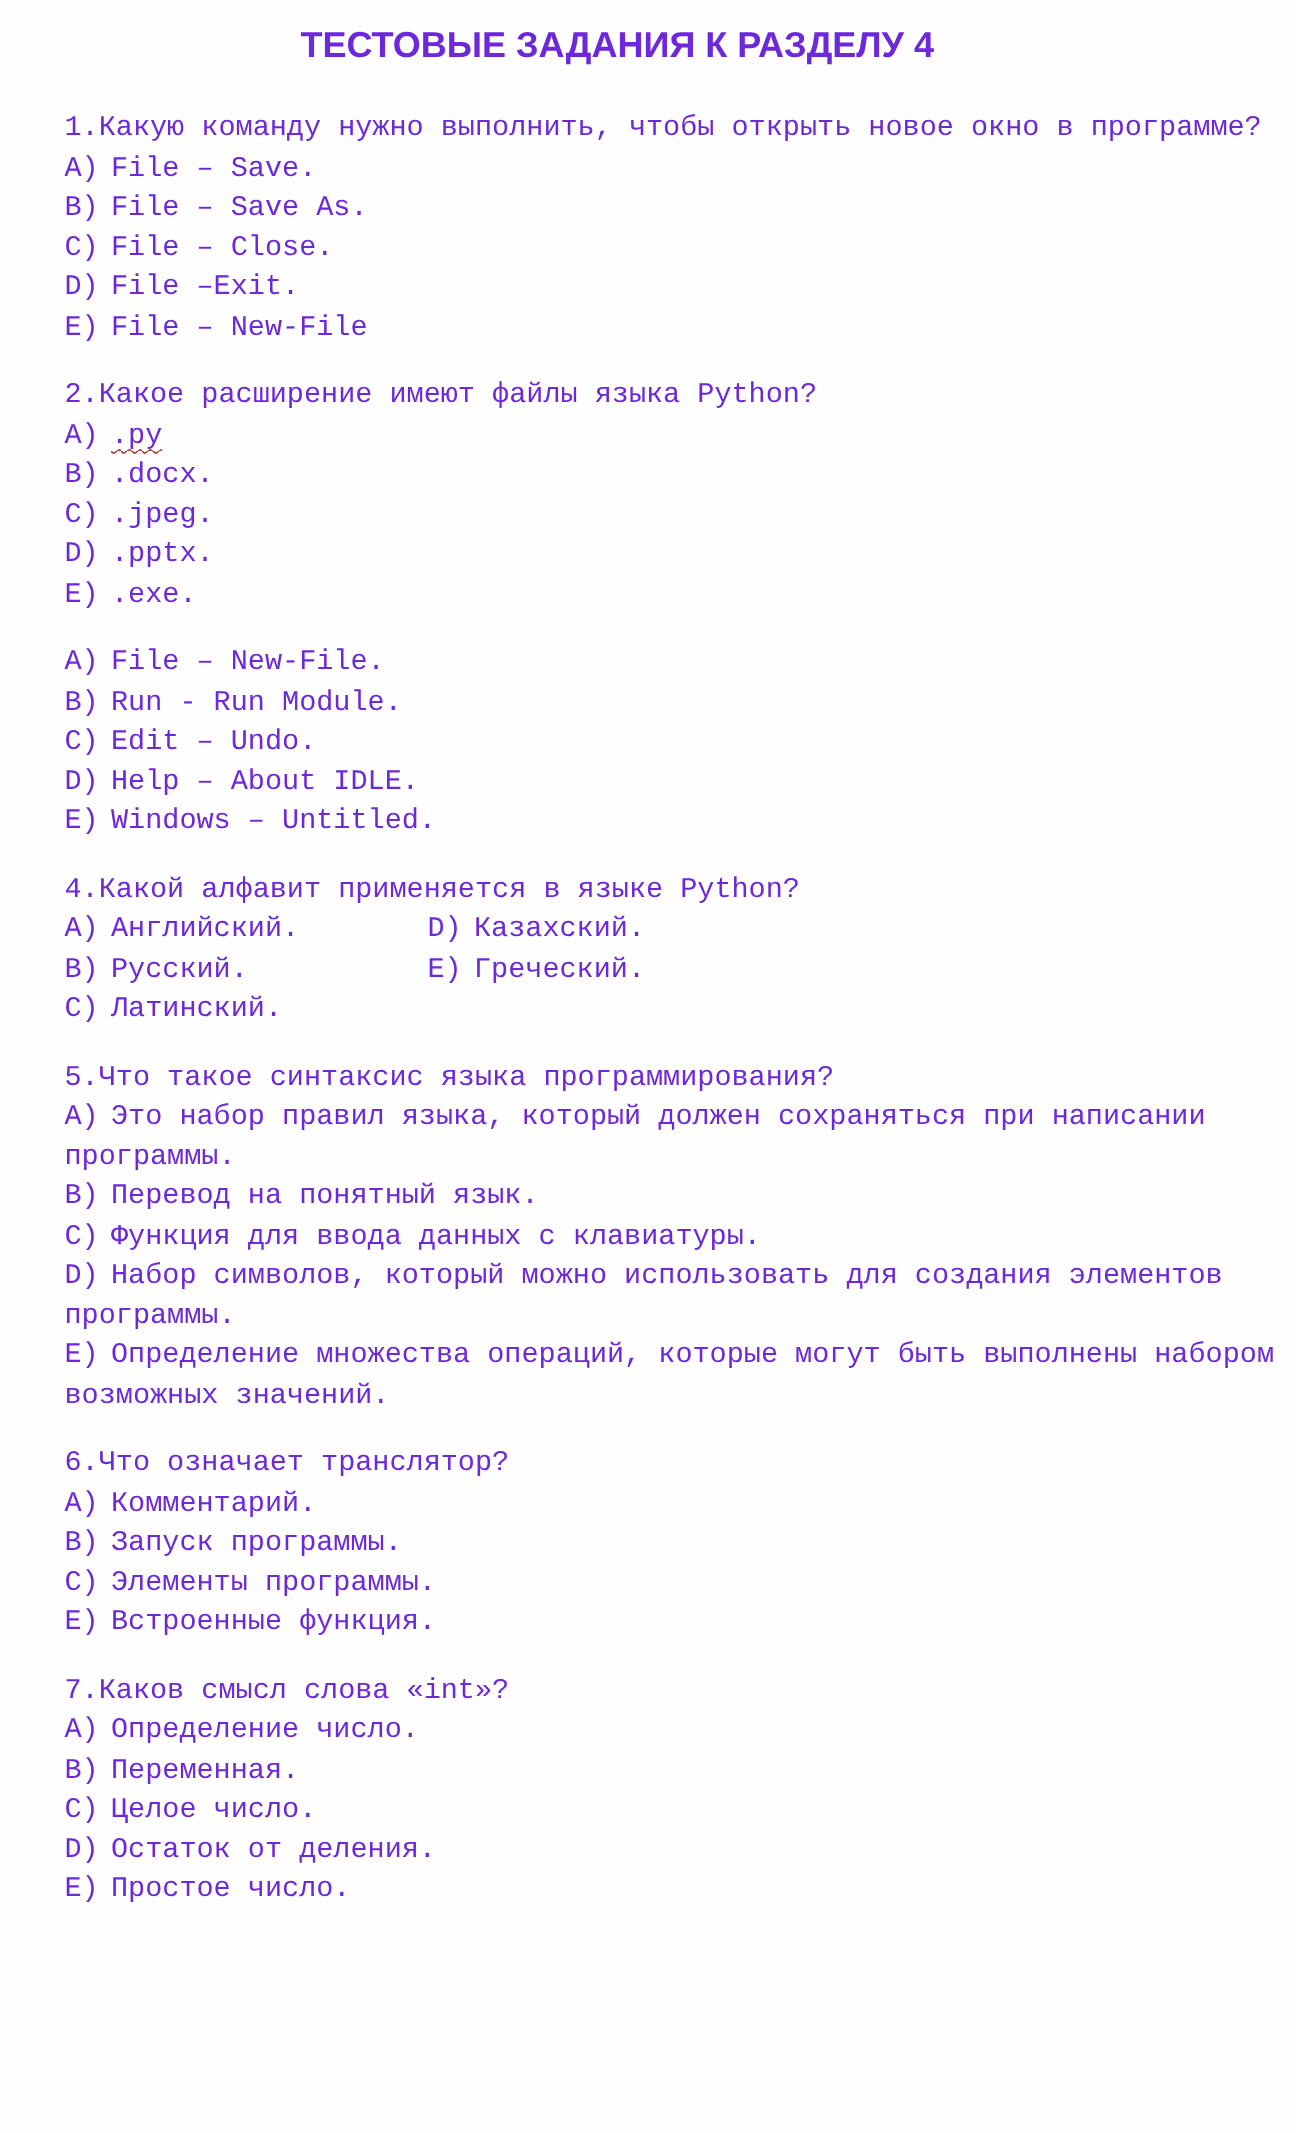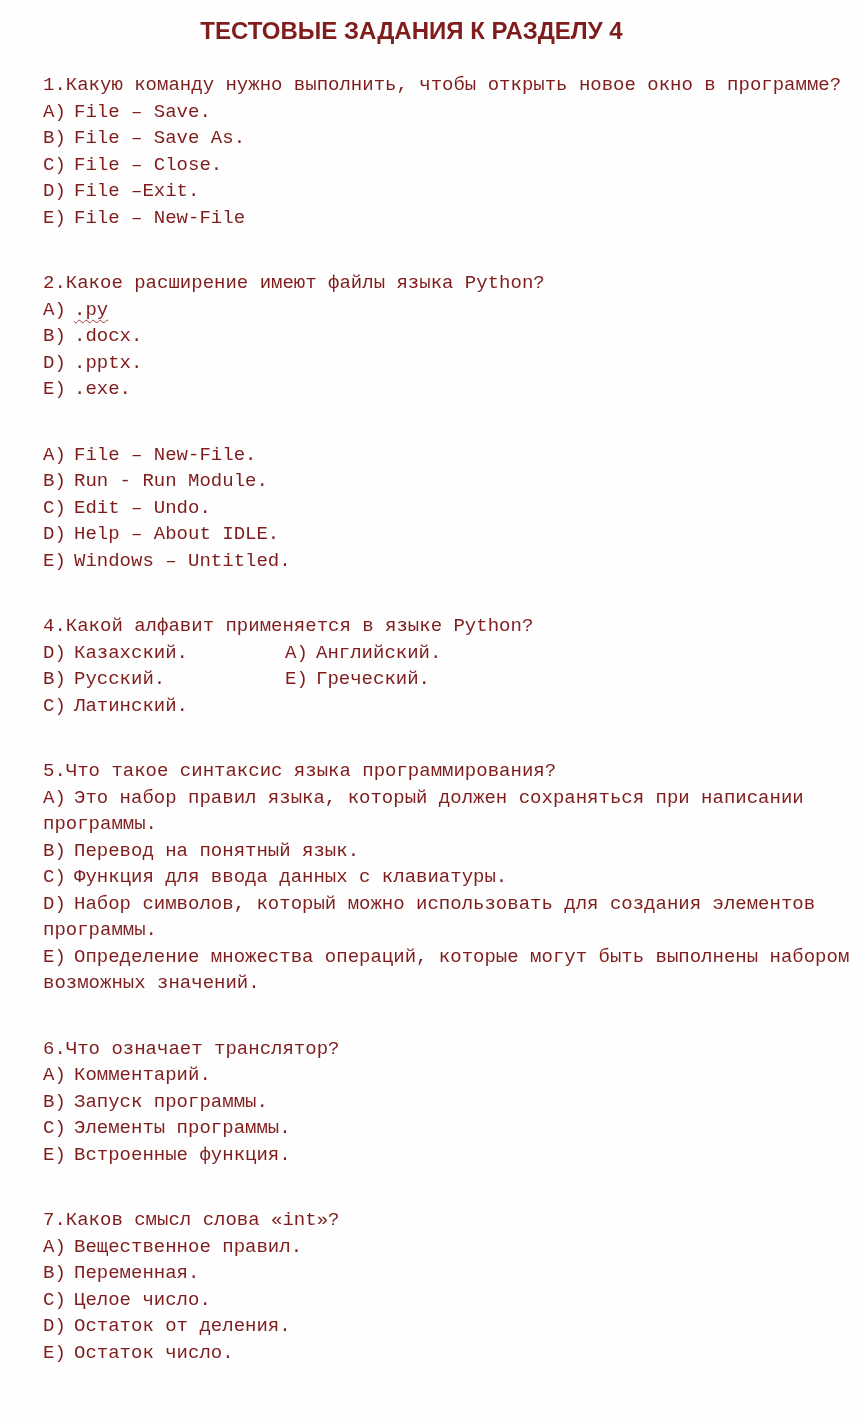--- a/index.html
+++ b/index.html
@@ -7,36 +7,36 @@
     padding: 0;
     background: #ffffff;
   }
   .page {
     position: relative;
     width: 864px;
     height: 1422px;
     box-sizing: border-box;
     padding: 16px 0 0 43px;
     background: #fefefe;
-    color: #7f1d1d;
+    color: #6d28d9;
     font-family: "Liberation Sans", "DejaVu Sans", sans-serif;
     overflow: hidden;
   }
   .title {
     font-size: 24px;
     line-height: 30px;
     font-weight: bold;
     text-align: center;
     margin: 0 0 26px 0;
     position: relative;
     left: -42px;
     white-space: pre-wrap;
   }
   .question {
-    margin-top: 39px;
+    margin-top: 19px;
   }
   .question.first {
     margin-top: 0;
   }
   .q-text,
   .option {
     margin: 0;
     font-size: 19px;
     line-height: 26.5px;
     white-space: normal;
@@ -79,37 +79,38 @@
     <p class="option"><span class="letter">B)</span><span class="opt-text">File – Save As.</span></p>
     <p class="option"><span class="letter">C)</span><span class="opt-text">File – Close.</span></p>
     <p class="option"><span class="letter">D)</span><span class="opt-text">File –Exit.</span></p>
     <p class="option"><span class="letter">E)</span><span class="opt-text">File – New-File</span></p>
   </section>
 
   <section class="question">
     <p class="q-text">2.Какое расширение имеют файлы языка Python?</p>
     <p class="option"><span class="letter">A)</span><span class="opt-text spellcheck-squiggle">.py</span></p>
     <p class="option"><span class="letter">B)</span><span class="opt-text">.docx.</span></p>
+    <p class="option"><span class="letter">C)</span><span class="opt-text">.jpeg.</span></p>
     <p class="option"><span class="letter">D)</span><span class="opt-text">.pptx.</span></p>
     <p class="option"><span class="letter">E)</span><span class="opt-text">.exe.</span></p>
   </section>
 
   <section class="question">
     <p class="option"><span class="letter">A)</span><span class="opt-text">File – New-File.</span></p>
     <p class="option"><span class="letter">B)</span><span class="opt-text">Run - Run Module.</span></p>
     <p class="option"><span class="letter">C)</span><span class="opt-text">Edit – Undo.</span></p>
     <p class="option"><span class="letter">D)</span><span class="opt-text">Help – About IDLE.</span></p>
     <p class="option"><span class="letter">E)</span><span class="opt-text">Windows – Untitled.</span></p>
   </section>
 
   <section class="question">
     <p class="q-text">4.Какой алфавит применяется в языке Python?</p>
     <div class="options-grid">
+      <p class="option"><span class="letter">A)</span><span class="opt-text">Английский.</span></p>
       <p class="option"><span class="letter">D)</span><span class="opt-text">Казахский.</span></p>
-      <p class="option"><span class="letter">A)</span><span class="opt-text">Английский.</span></p>
       <p class="option"><span class="letter">B)</span><span class="opt-text">Русский.</span></p>
       <p class="option"><span class="letter">E)</span><span class="opt-text">Греческий.</span></p>
       <p class="option"><span class="letter">C)</span><span class="opt-text">Латинский.</span></p>
     </div>
   </section>
 
   <section class="question">
     <p class="q-text">5.Что такое синтаксис языка программирования?</p>
     <p class="option"><span class="letter">A)</span><span class="opt-text">Это набор правил языка, который должен сохраняться при написании программы.</span></p>
     <p class="option"><span class="letter">B)</span><span class="opt-text">Перевод на понятный язык.</span></p>
@@ -123,20 +124,20 @@
   <section class="question">
     <p class="q-text">6.Что означает транслятор?</p>
     <p class="option"><span class="letter">A)</span><span class="opt-text">Комментарий.</span></p>
     <p class="option"><span class="letter">B)</span><span class="opt-text">Запуск программы.</span></p>
     <p class="option"><span class="letter">C)</span><span class="opt-text">Элементы программы.</span></p>
     <p class="option"><span class="letter">E)</span><span class="opt-text">Встроенные функция.</span></p>
   </section>
 
   <section class="question">
     <p class="q-text">7.Каков смысл слова «int»?</p>
-    <p class="option"><span class="letter">A)</span><span class="opt-text">Вещественное правил.</span></p>
+    <p class="option"><span class="letter">A)</span><span class="opt-text">Определение число.</span></p>
     <p class="option"><span class="letter">B)</span><span class="opt-text">Переменная.</span></p>
     <p class="option"><span class="letter">C)</span><span class="opt-text">Целое число.</span></p>
     <p class="option"><span class="letter">D)</span><span class="opt-text">Остаток от деления.</span></p>
-    <p class="option"><span class="letter">E)</span><span class="opt-text">Остаток число.</span></p>
+    <p class="option"><span class="letter">E)</span><span class="opt-text">Простое число.</span></p>
   </section>
 
 </div>
 
 </body></html>

